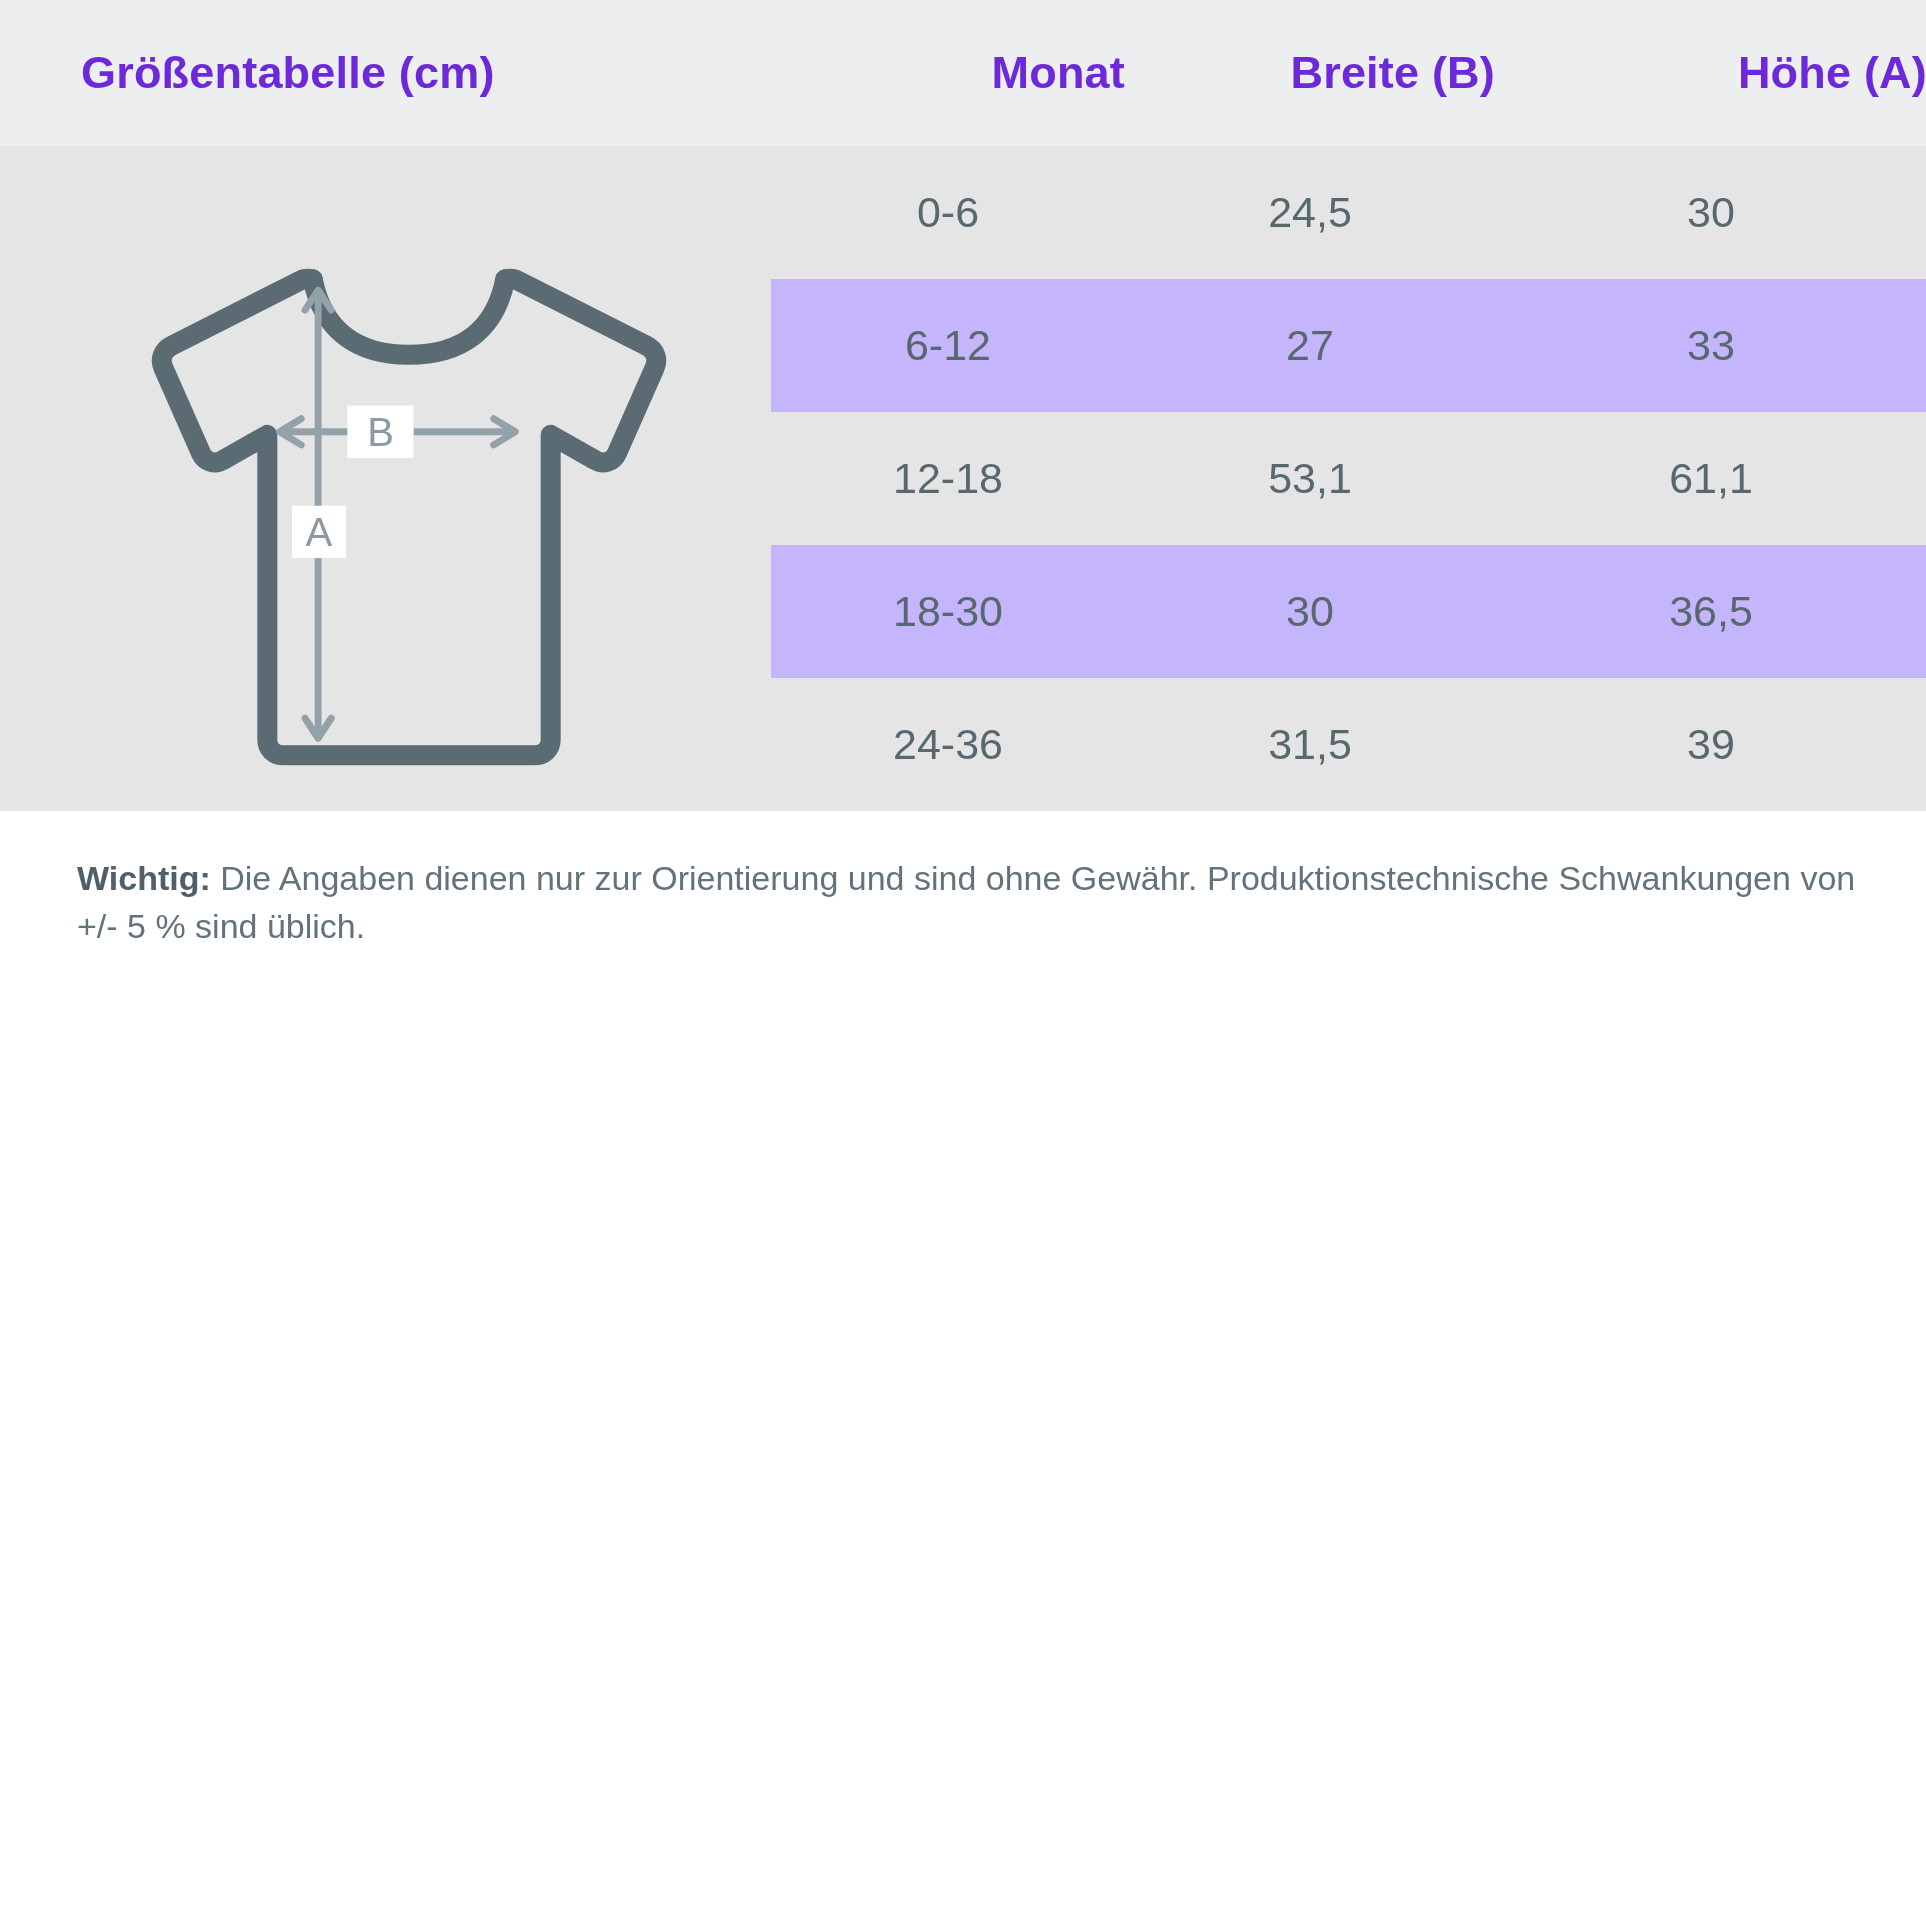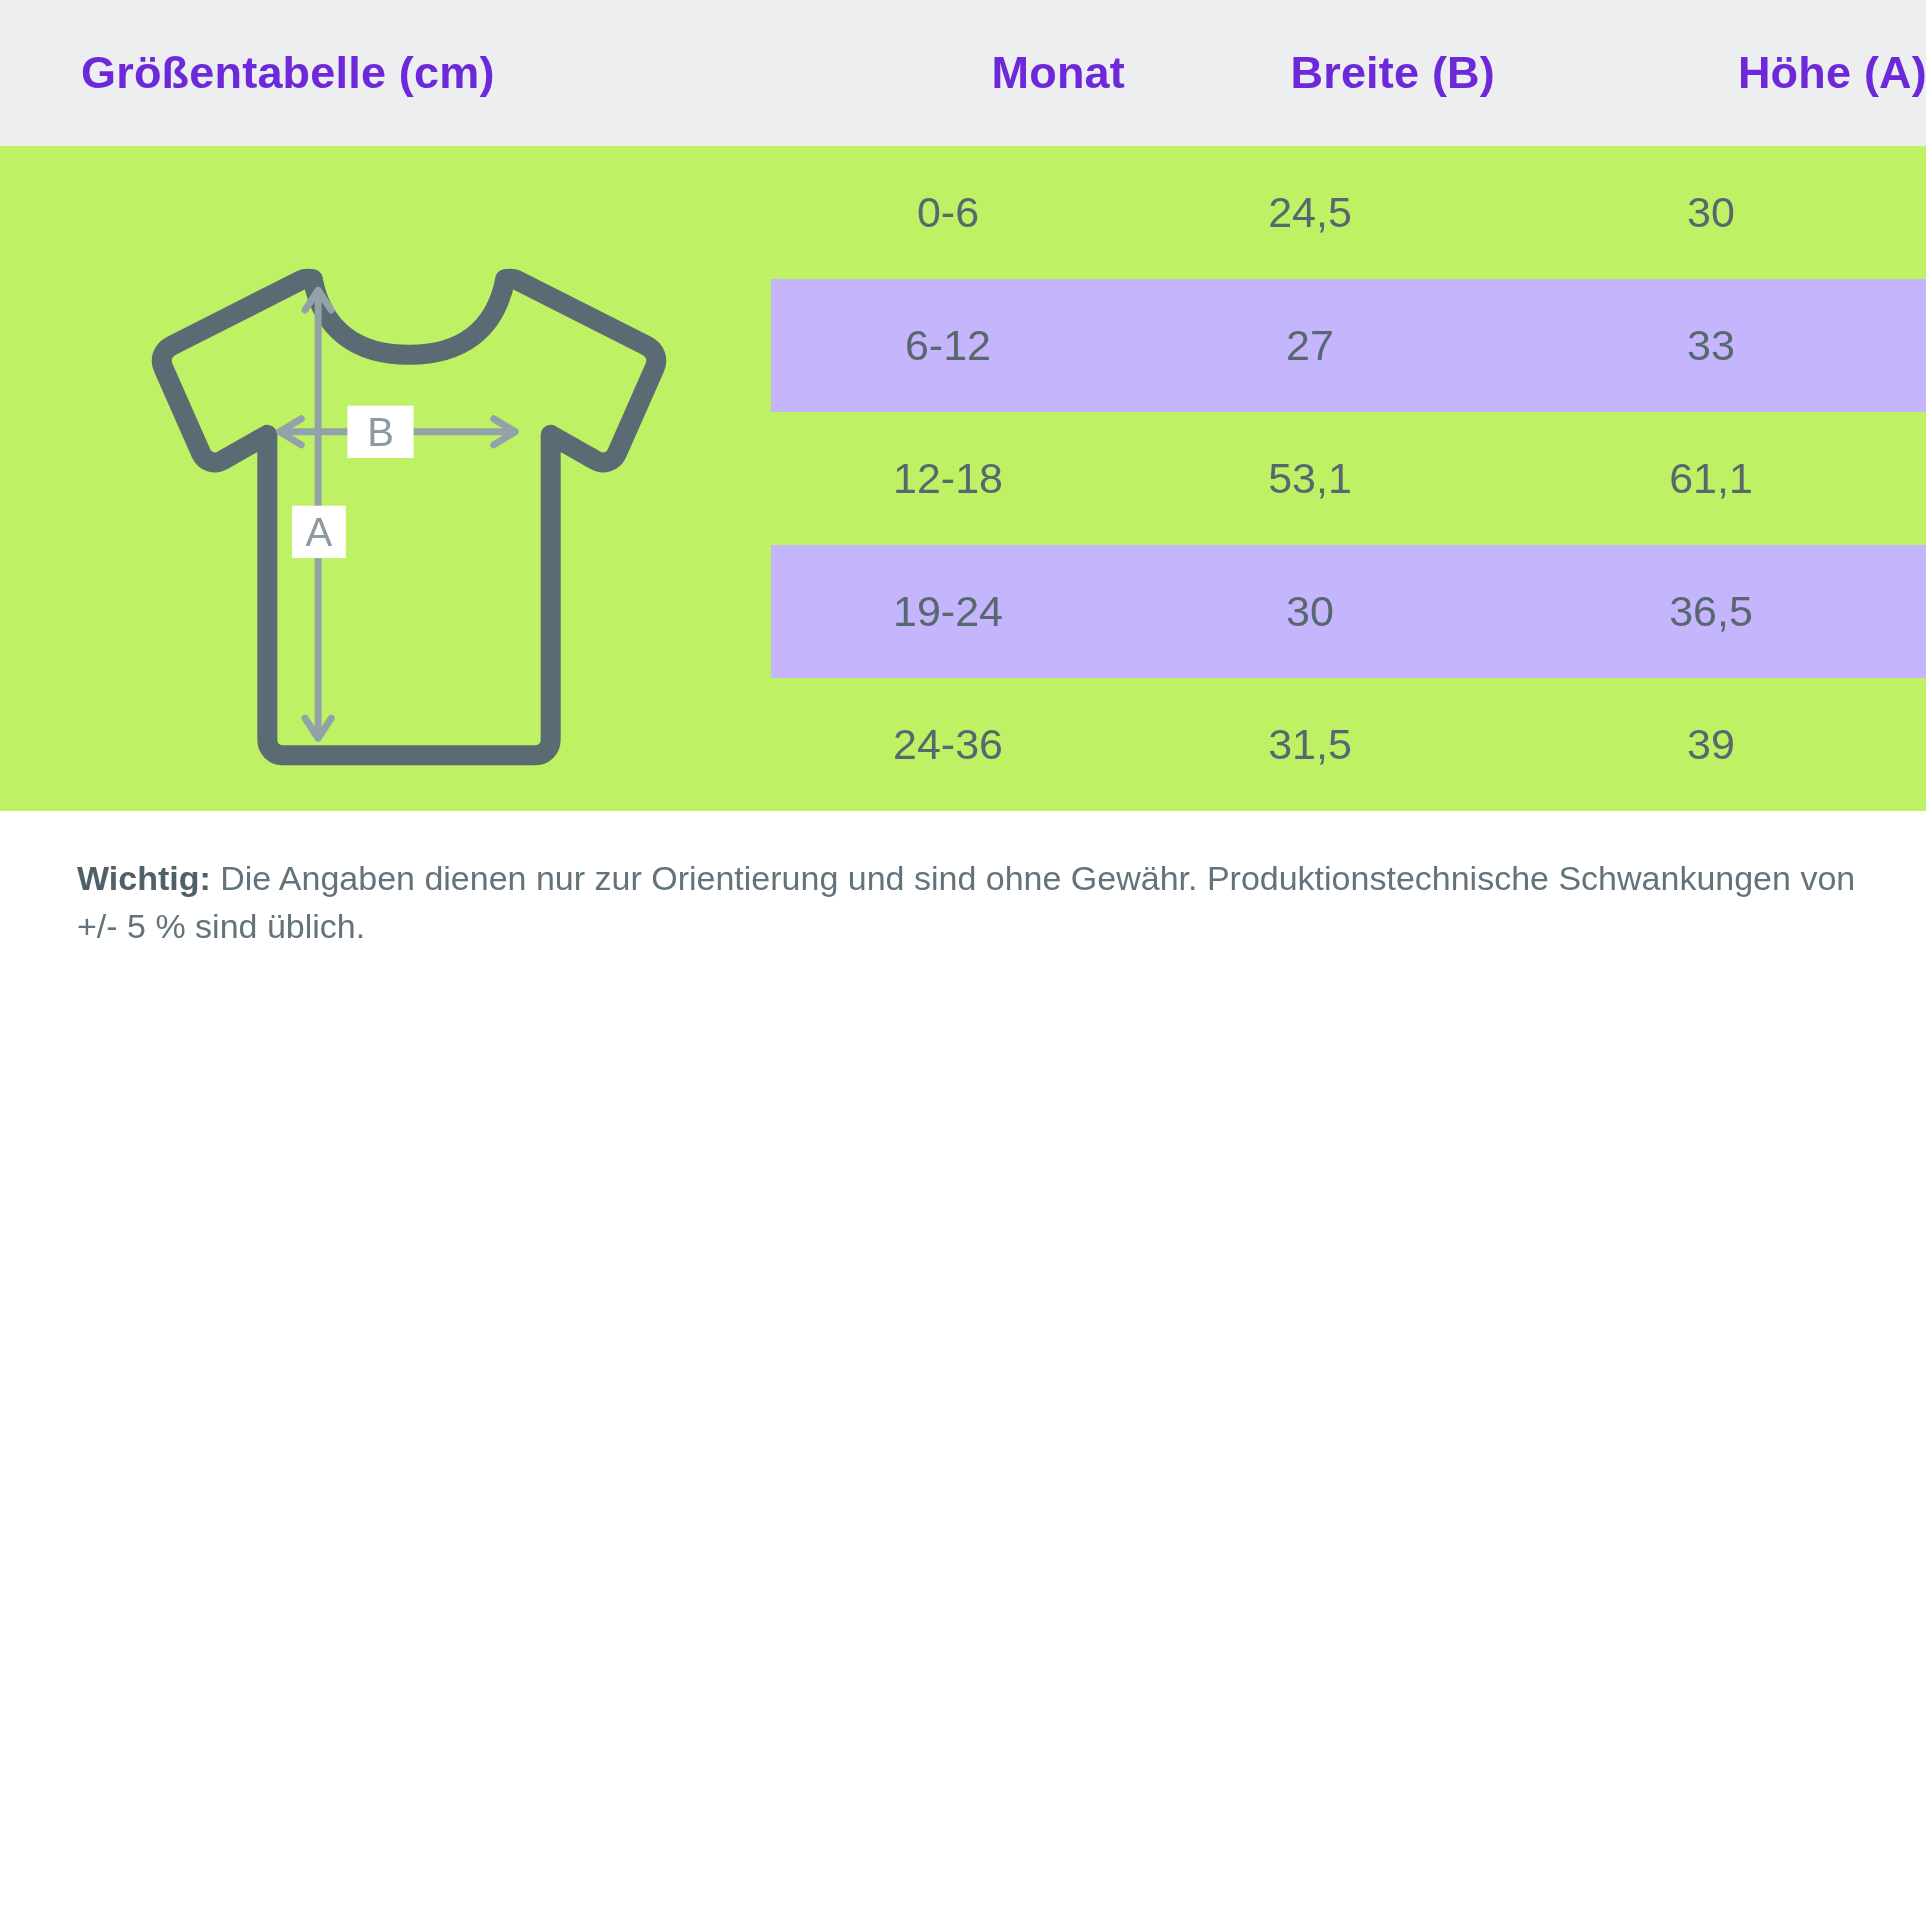--- a/index.html
+++ b/index.html
@@ -62,21 +62,21 @@
     text-align: center;
     font-size: 43px;
     color: #57686f;
     font-weight: normal;
     padding: 0;
   }
   tbody tr.alt td {
     background: #c4b5fd;
   }
   tbody tr.plain td {
-    background: #bef264;
+    background: #e5e5e5;
   }
   td.shirt-cell {
     vertical-align: top;
     padding: 0;
   }
 
   
   .shirt-holder {
     position: absolute;
     left: 116px;
@@ -132,21 +132,21 @@
           <td>6-12</td>
           <td>27</td>
           <td>33</td>
         </tr>
         <tr class="plain">
           <td>12-18</td>
           <td>53,1</td>
           <td>61,1</td>
         </tr>
         <tr class="alt">
-          <td>19-24</td>
+          <td>18-30</td>
           <td>30</td>
           <td>36,5</td>
         </tr>
         <tr class="plain">
           <td>24-36</td>
           <td>31,5</td>
           <td>39</td>
         </tr>
       </tbody>
     </table>

